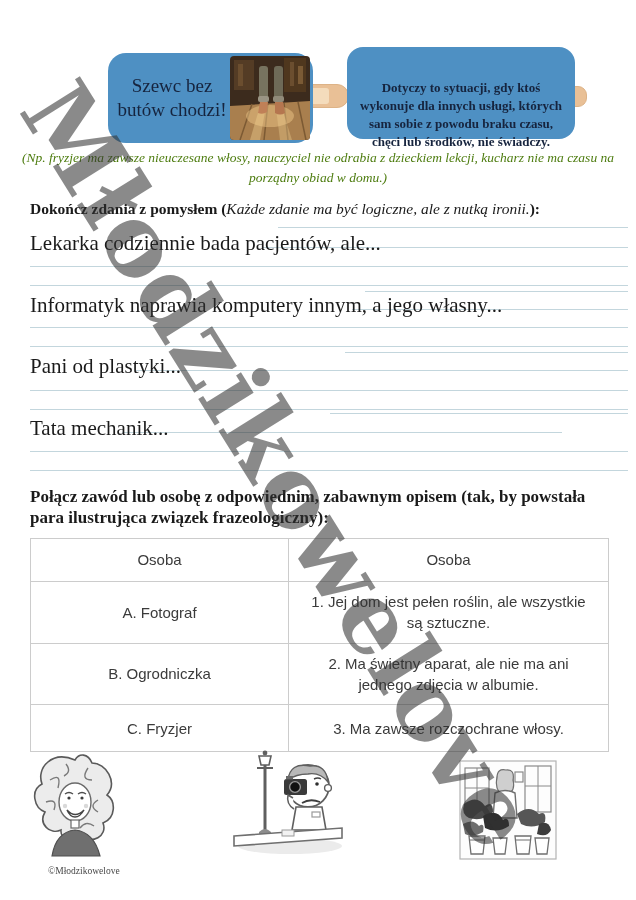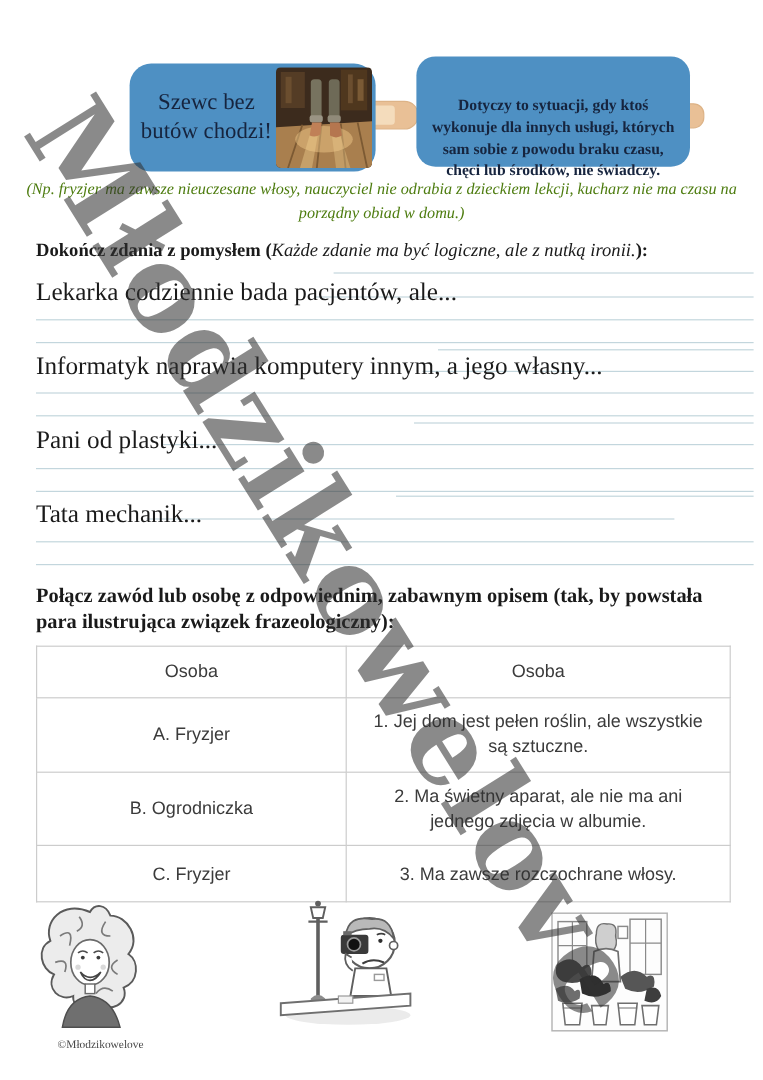--- a/index.html
+++ b/index.html
@@ -184,21 +184,21 @@
     <colgroup>
         <col class="c1">
         <col class="c2">
       </colgroup>
     <tbody>
         <tr class="hdr">
       <td>Osoba</td>
       <td>Osoba</td>
     </tr>
     <tr class="r2l">
-      <td>A. Fryzjer</td>
+      <td>A. Fotograf</td>
       <td>1. Jej dom jest pełen roślin, ale wszystkie są sztuczne.</td>
     </tr>
     <tr class="r2l">
       <td>B. Ogrodniczka</td>
       <td>2. Ma świetny aparat, ale nie ma ani jednego zdjęcia w albumie.</td>
     </tr>
     <tr class="r1l">
       <td>C. Fryzjer</td>
       <td>3. Ma zawsze rozczochrane włosy.</td>
     </tr>

